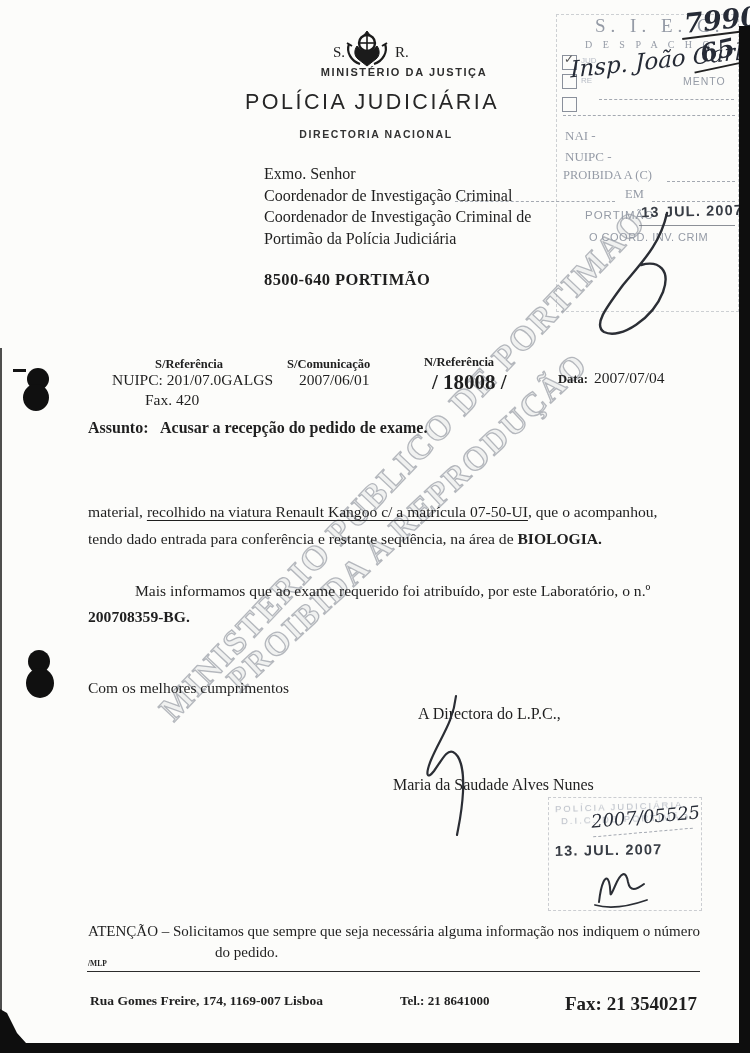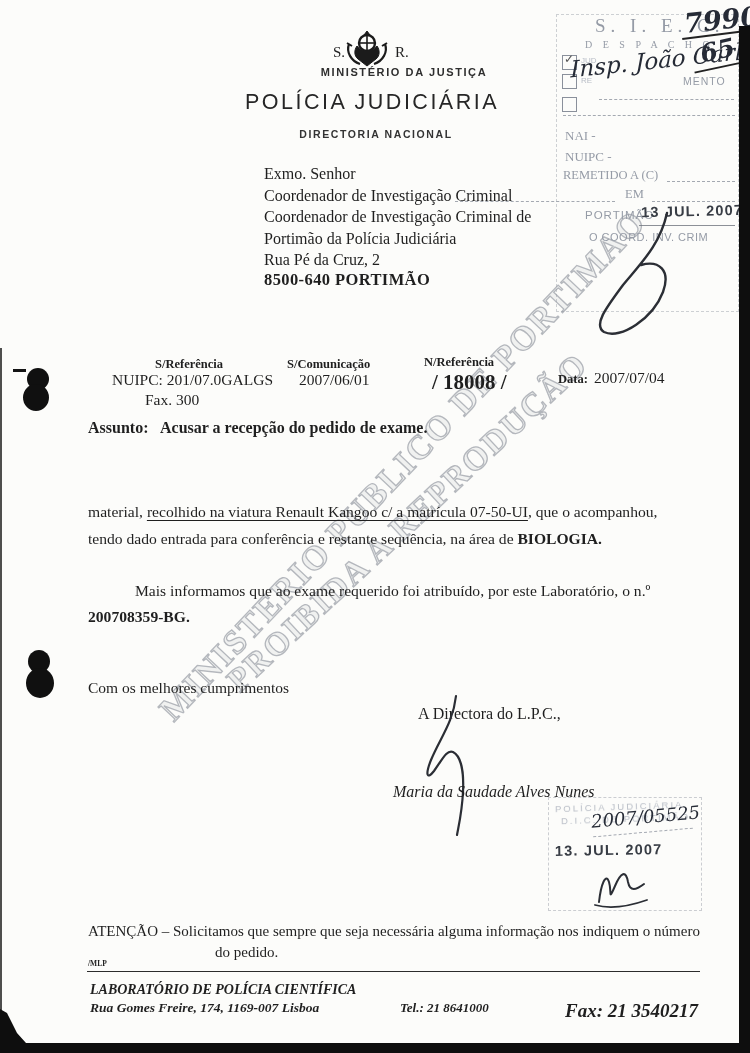--- a/index.html
+++ b/index.html
@@ -2,21 +2,21 @@
 <html><head>
 <meta charset="utf-8">
 <style>
   html,body{margin:0;padding:0;background:#d9d9d6;}
   .page{position:relative;width:750px;height:1053px;margin:0 auto;background:#fcfcfa;
         overflow:hidden;font-family:"Liberation Serif",serif;color:#1f1f1f;}
   .abs{position:absolute;white-space:nowrap;}
   .sans{font-family:"Liberation Sans",sans-serif;}
   .serif{font-family:"Liberation Serif",serif;}
   .b{font-weight:bold;}
-  .i{font-style:italic;margin-top:7px;}
+  .i{}
   .ctr{text-align:center;}
 
   
   .edge-right{left:739px;top:26px;width:11px;height:1027px;background:#0e0e0e;}
   .edge-bottom{left:0;top:1043px;width:750px;height:10px;background:#0e0e0e;}
   .edge-left{left:0;top:348px;width:2px;height:697px;background:#222;opacity:.8;}
   .punch{position:absolute;background:#101010;border-radius:50%;}
   .punch-dash{position:absolute;background:#141414;height:3px;width:13px;}
 
   
@@ -75,21 +75,20 @@
   <div class="abs serif" style="left:395px;top:44px;font-size:15px;">R.</div>
   <div class="abs sans b ctr hdr-ministry">MINISTÉRIO DA JUSTIÇA</div>
   <div class="abs sans ctr hdr-org">POLÍCIA JUDICIÁRIA</div>
   <div class="abs sans b ctr hdr-dir">DIRECTORIA NACIONAL</div>
 
   <div class="abs" style="left:264px;top:163px;font-size:16px;line-height:21.5px;">
     <div>Exmo. Senhor</div>
     <div>Coordenador de Investigação Criminal</div>
     <div>Coordenador de Investigação Criminal de</div>
     <div>Portimão da Polícia Judiciária</div>
-    <div>Rua Pé da Cruz, 2</div>
   </div>
   <div class="abs b" style="left:264px;top:270px;font-size:16.5px;letter-spacing:.4px;">8500-640 PORTIMÃO</div>
 
   <div class="abs stamp-top">
     <div class="abs faded serif" style="left:38px;top:0px;font-size:19px;letter-spacing:5px;">S. I. E. C.</div>
     <div class="abs faded serif" style="left:28px;top:24px;font-size:10px;letter-spacing:4px;">D E S P A C H O</div>
 
     <div class="chk" style="left:5px;top:40px;">
       <span style="position:absolute;left:1px;top:-4px;font-size:12px;color:#555;">✓</span>
     </div>
@@ -97,21 +96,21 @@
     <div class="chk" style="left:5px;top:82px;"></div>
     <div class="abs faded2 sans" style="left:24px;top:41px;font-size:8px;">JUD</div>
     <div class="abs faded2 sans" style="left:24px;top:61px;font-size:8px;">RE</div>
     <div class="abs faded sans" style="left:126px;top:60px;font-size:10.5px;letter-spacing:1px;">MENTO</div>
 
     <div class="dash-line" style="left:42px;top:84px;width:135px;"></div>
     <div class="dash-line" style="left:6px;top:100px;width:172px;"></div>
 
     <div class="abs faded serif" style="left:8px;top:113px;font-size:13px;">NAI -</div>
     <div class="abs faded serif" style="left:8px;top:134px;font-size:13px;">NUIPC -</div>
-    <div class="abs faded serif" style="left:6px;top:153px;font-size:12.5px;">REMETIDO A (C)</div>
+    <div class="abs faded serif" style="left:6px;top:153px;font-size:12.5px;">PROIBIDA A (C)</div>
     <div class="dash-line" style="left:110px;top:166px;width:68px;"></div>
 
     <div class="dash-line" style="left:-102px;top:186px;width:160px;"></div>
     <div class="abs faded serif" style="left:68px;top:172px;font-size:12.5px;">EM</div>
     <div class="dash-line" style="left:95px;top:186px;width:83px;"></div>
 
     <div class="abs faded sans" style="left:28px;top:194px;font-size:11.5px;letter-spacing:1px;">PORTIMÃO</div>
     <div class="abs datestamp" style="left:84px;top:188px;font-size:14.5px;transform:rotate(-1.5deg);">13 JUL. 2007</div>
     <div class="dash-line" style="left:82px;top:210px;width:96px;border-bottom-style:solid;border-color:#6f747e;"></div>
     <div class="abs faded sans" style="left:32px;top:216px;font-size:11px;letter-spacing:.5px;">O COORD. INV. CRIM</div>
@@ -124,21 +123,21 @@
   <div class="abs" style="left:694px;top:66px;width:54px;height:2px;background:#222;transform:rotate(-12deg);"></div>
 
   <div class="abs" style="left:575px;top:195px;">
     <svg width="120" height="145" viewBox="0 0 120 145">
       <path d="M92 18 C85 50, 66 68, 48 90 C31 113, 18 130, 29 137 C46 145, 78 123, 88 97 C96 75, 84 65, 66 70" fill="none" stroke="#2b2e35" stroke-width="2.4" stroke-linecap="round"></path>
     </svg>
   </div>
 
   <div class="abs b" style="left:155px;top:357px;font-size:12.5px;">S/Referência</div>
   <div class="abs" style="left:112px;top:371px;font-size:15.5px;">NUIPC: 201/07.0GALGS</div>
-  <div class="abs" style="left:145px;top:391px;font-size:15.5px;">Fax. 300</div>
+  <div class="abs" style="left:145px;top:391px;font-size:15.5px;">Fax. 420</div>
   <div class="abs b" style="left:287px;top:357px;font-size:12.5px;">S/Comunicação</div>
   <div class="abs" style="left:299px;top:371px;font-size:15.5px;">2007/06/01</div>
   <div class="abs b" style="left:424px;top:355px;font-size:12.5px;">N/Referência</div>
   <div class="abs" style="left:432px;top:370px;font-size:21px;font-weight:bold;">/ 18008 /</div>
   <div class="abs b" style="left:558px;top:372px;font-size:12.5px;">Data:</div>
   <div class="abs" style="left:594px;top:369px;font-size:15.5px;">2007/07/04</div>
 
   <div class="abs b" style="left:88px;top:419px;font-size:16px;">Assunto:</div>
   <div class="abs b" style="left:160px;top:419px;font-size:16px;">Acusar a recepção do pedido de exame.</div>
 
@@ -174,21 +173,20 @@
         <path d="M8 45 C22 49, 40 47, 60 40" fill="none" stroke="#2b2e35" stroke-width="1.8" stroke-linecap="round"></path>
       </svg>
     </div>
   </div>
 
   <div class="abs" style="left:88px;top:923px;font-size:15px;">ATENÇÃO – Solicitamos que sempre que seja necessária alguma informação nos indiquem o número</div>
   <div class="abs" style="left:215px;top:944px;font-size:15px;">do pedido.</div>
   <div class="abs b" style="left:88px;top:959px;font-size:7.5px;">/MLP</div>
 
   <div class="abs" style="left:87px;top:971px;width:613px;height:0;border-top:1.6px solid #2c2c2c;"></div>
-  <div class="abs b i" style="left:90px;top:975px;font-size:14px;">LABORATÓRIO DE POLÍCIA CIENTÍFICA</div>
   <div class="abs b i" style="left:90px;top:993px;font-size:13.5px;">Rua Gomes Freire, 174,  1169-007    Lisboa</div>
   <div class="abs b i" style="left:400px;top:993px;font-size:13px;">Tel.: 21 8641000</div>
   <div class="abs b i" style="left:565px;top:993px;font-size:19px;">Fax: 21 3540217</div>
 
   <div class="punch" style="left:27px;top:368px;width:22px;height:22px;"></div>
   <div class="punch" style="left:23px;top:384px;width:26px;height:27px;"></div>
   <div class="punch-dash" style="left:13px;top:369px;"></div>
   <div class="punch" style="left:28px;top:650px;width:22px;height:23px;"></div>
   <div class="punch" style="left:26px;top:668px;width:28px;height:30px;"></div>
 

